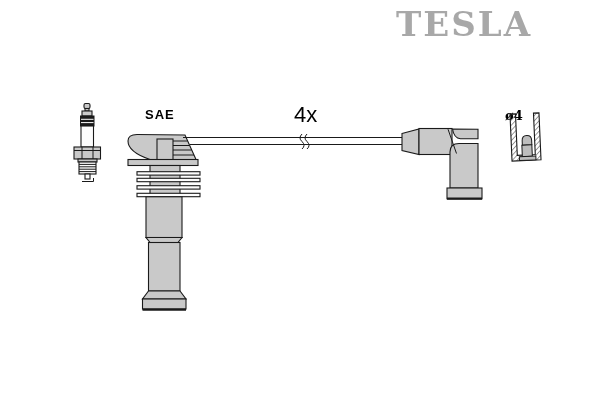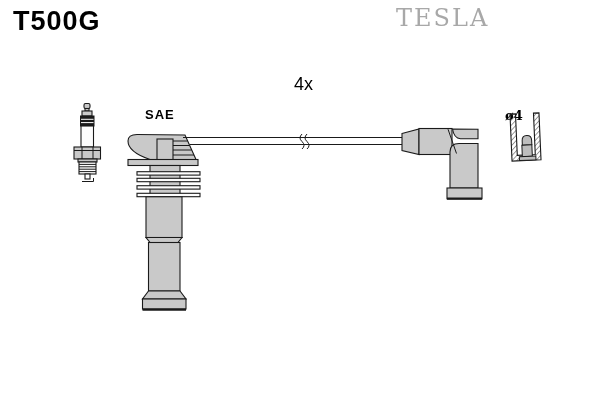--- a/index.html
+++ b/index.html
@@ -9,39 +9,38 @@
     --background:#ffffff;
   }
   html,body{margin:0;padding:0;background:#888;}
   .canvas{
     position:relative;width:600px;height:400px;background:var(--background);
     overflow:hidden;font-family:"Liberation Sans",sans-serif;color:#000;
   }
   .abs{position:absolute;}
   .part-number{left:13px;top:6px;font-size:27px;font-weight:bold;letter-spacing:1px;}
   .subtitle{left:14px;top:35px;font-size:10.5px;letter-spacing:0.2px;}
-  .brand{left:396px;top:4px;font-family:"DejaVu Serif",serif;font-size:24px;font-weight:normal;
+  .brand{left:396px;top:4px;font-family:"DejaVu Serif",serif;font-size:34px;font-weight:bold;
          color:var(--brand-gray);letter-spacing:2px;}
   .sae-label{left:105px;top:107px;font-size:13px;font-weight:bold;letter-spacing:1px;margin-left:40px;}
-  .qty-label{left:294px;top:74px;font-size:18px;}
+  .qty-label{left:294px;top:102px;font-size:22px;}
   .dia-label{left:489px;top:108px;font-size:13px;font-weight:bold;font-family:"DejaVu Serif",serif;margin-left:16px;}
   svg .part{fill:var(--part-fill);stroke:var(--outline);stroke-width:1.1;}
   svg .dark{fill:#1a1a1a;stroke:var(--outline);stroke-width:1;}
   svg .white-part{fill:#fdfdfd;stroke:var(--outline);stroke-width:1.1;}
   svg .ln{stroke:var(--outline);stroke-width:1;fill:none;}
   svg .thick{stroke:var(--outline);stroke-width:2.2;fill:none;}
   svg .lite{stroke:#fff;stroke-width:1;fill:none;}
   svg .term{fill:#bdbdbd;stroke:var(--outline);stroke-width:1;}
 </style>
 </head>
 <body>
 
 <div class="canvas">
 
-  <div class="abs part-number">T500G</div>
   <div class="abs brand">TESLA</div>
 
   <svg class="abs" style="left:70px;top:100px" width="36" height="84" viewBox="0 0 36 84">
     <rect class="part" x="14" y="3.5" width="6" height="5" rx="1.5"></rect>
     <rect class="part" x="15" y="8.5" width="4" height="2.5"></rect>
     <rect class="part" x="12" y="11" width="10" height="5"></rect>
     <g>
       <rect class="dark" x="10.5" y="16" width="13.5" height="10"></rect>
       <line class="lite" x1="11" y1="19.3" x2="23.5" y2="19.3"></line>
       <line class="lite" x1="11" y1="22.6" x2="23.5" y2="22.6"></line>

